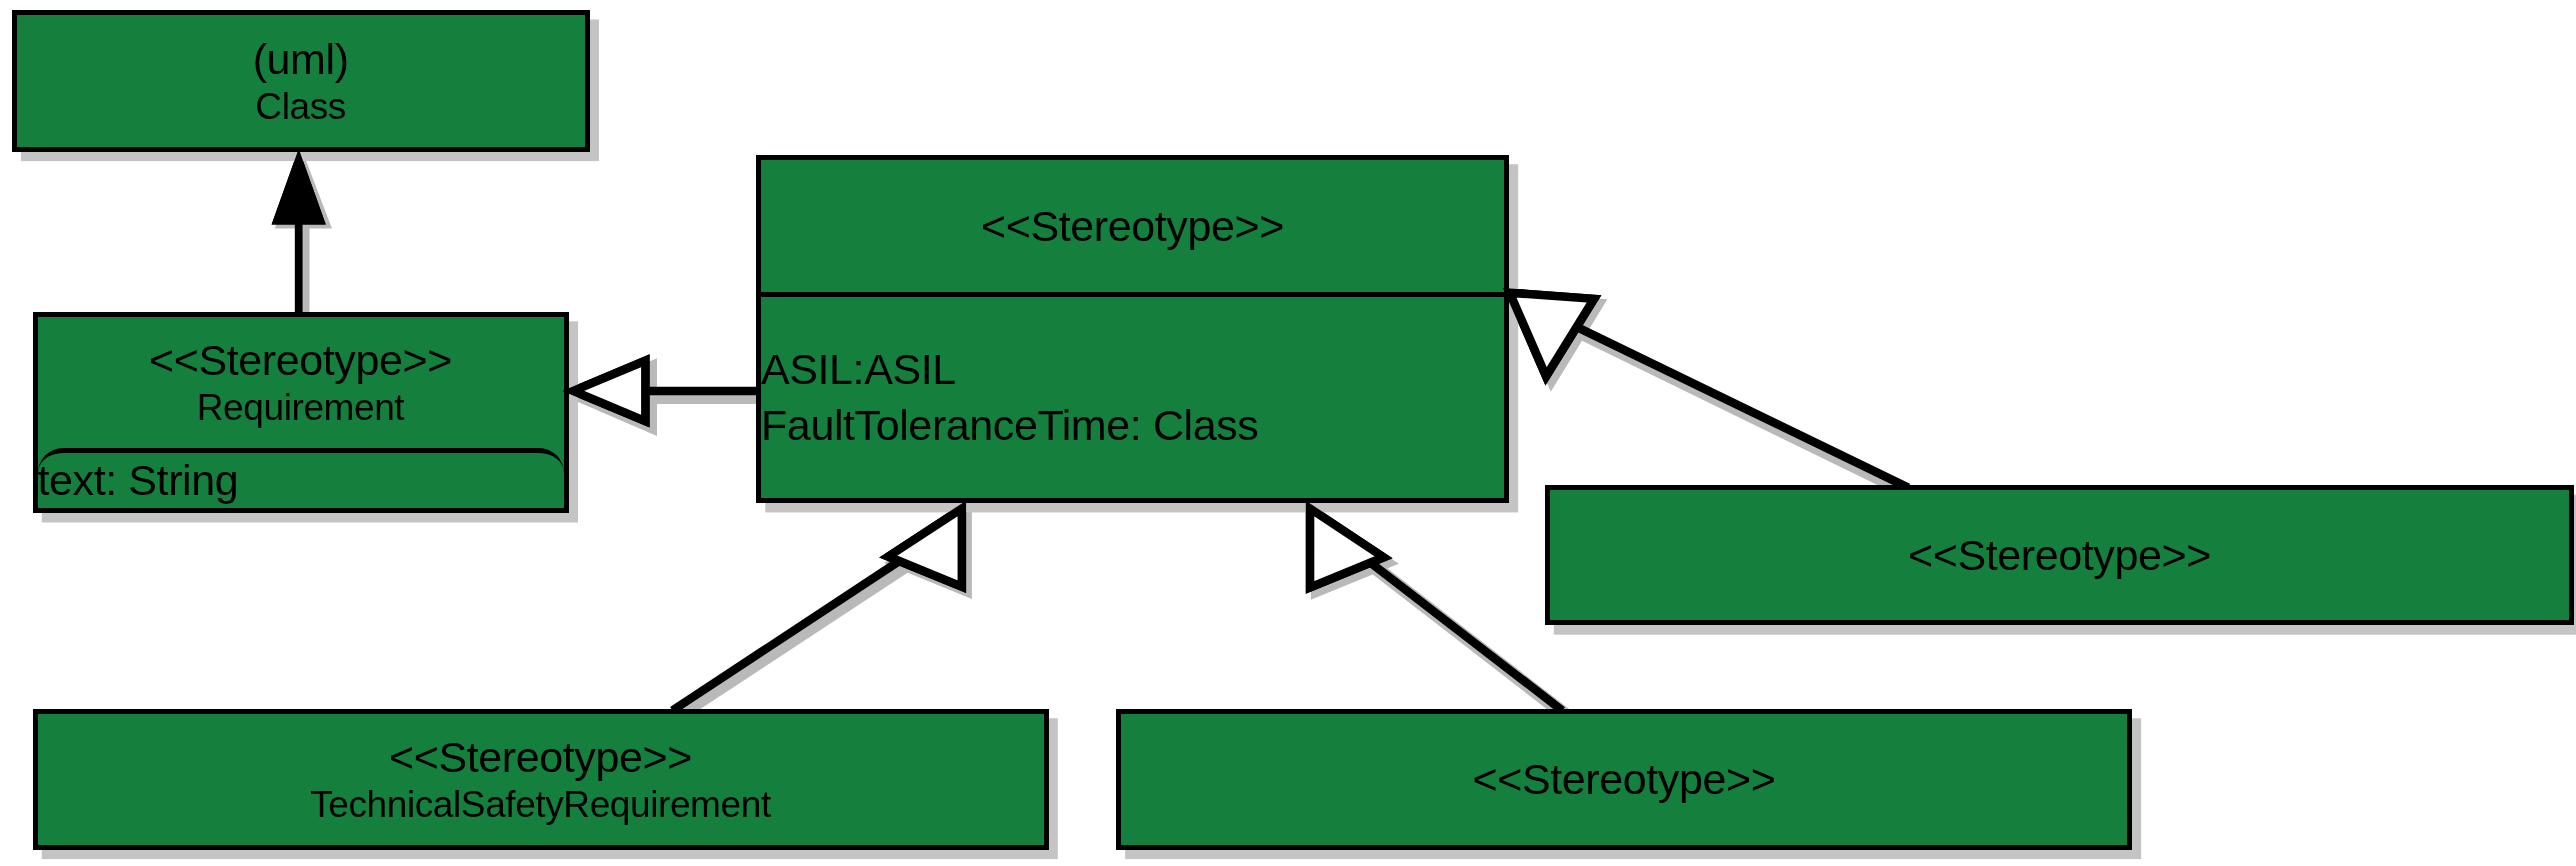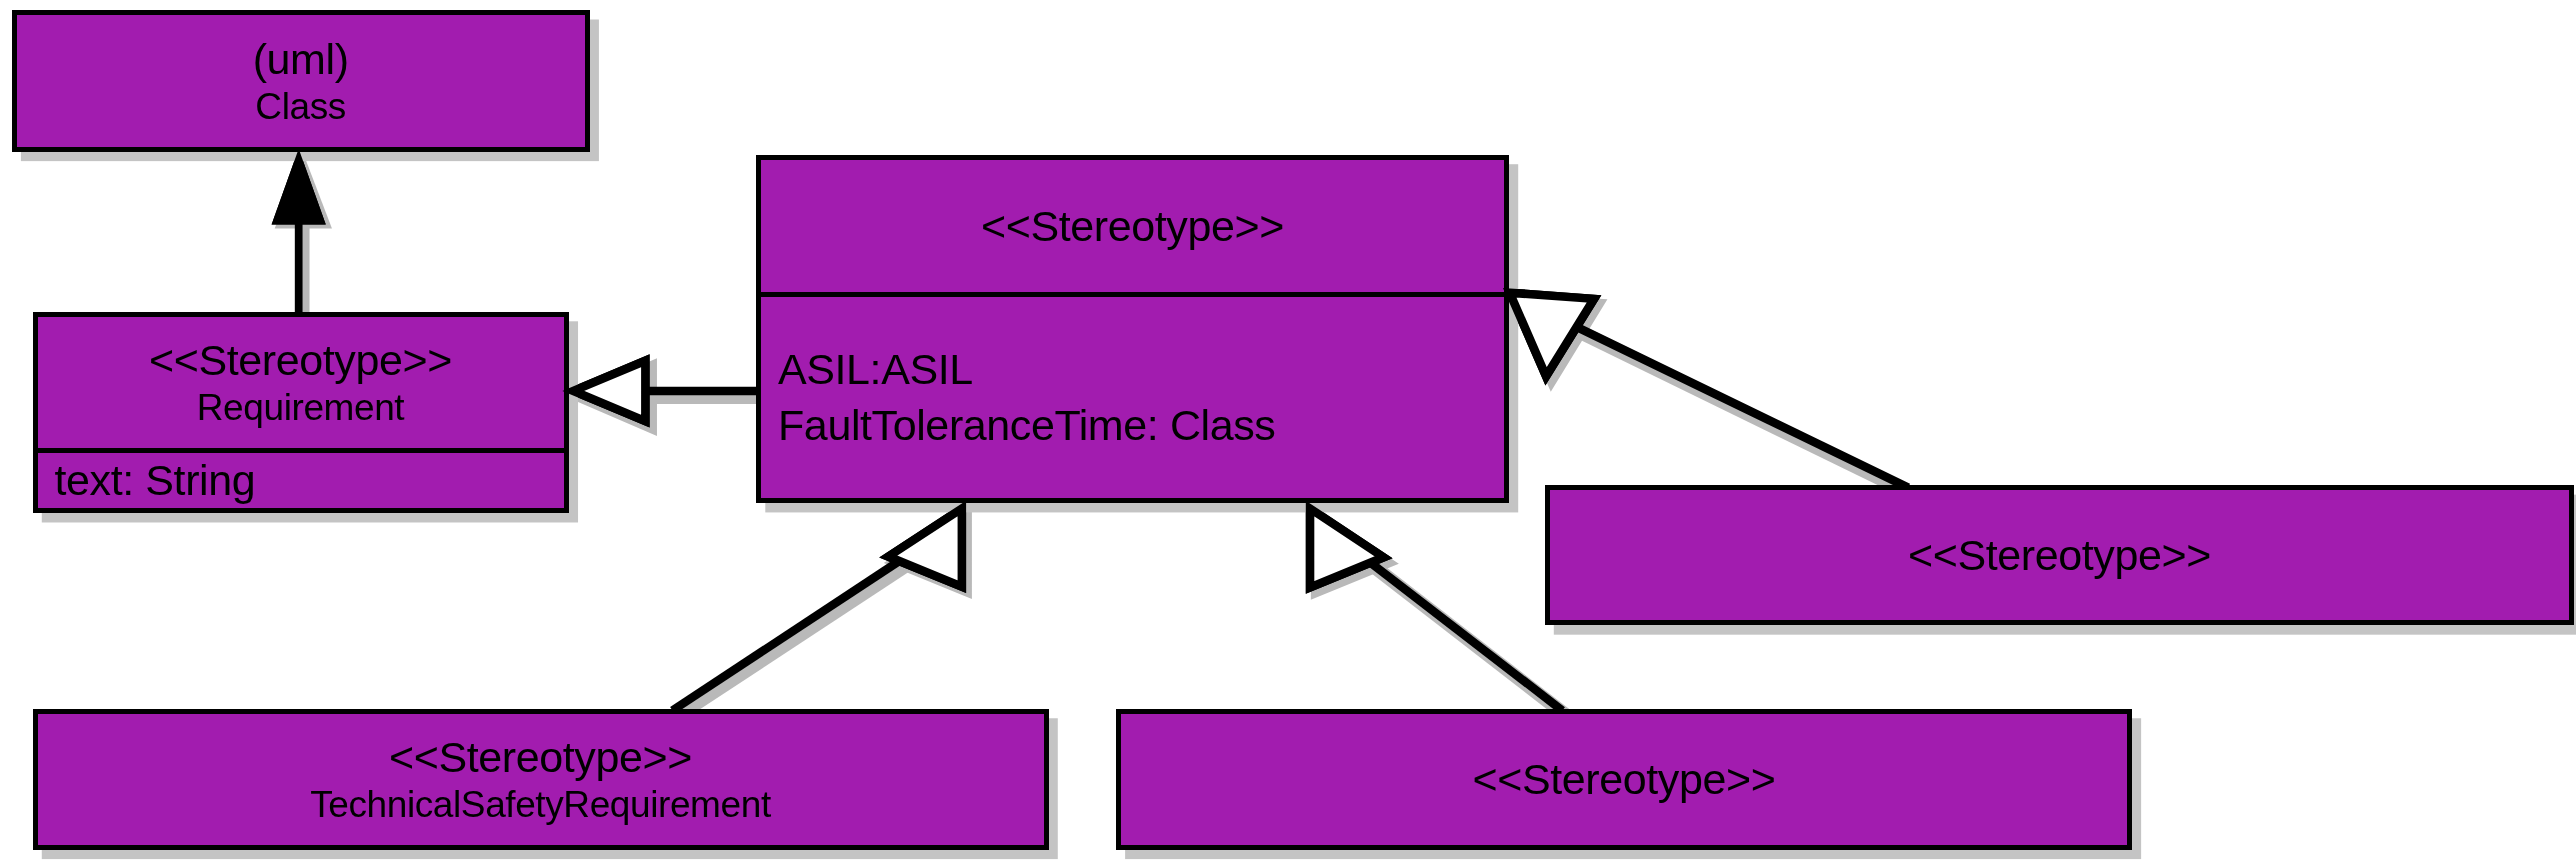--- a/index.html
+++ b/index.html
@@ -12,42 +12,41 @@
     width: 2576px;
     height: 867px;
     background: #ffffff;
     overflow: hidden;
     font-family: "Liberation Sans", sans-serif;
     color: #000000;
   }
   .uml-box {
     position: absolute;
     box-sizing: border-box;
-    background: #a21caf;
+    background: #15803d;
     border: 5.4px solid #000000;
     display: flex;
     flex-direction: column;
     z-index: 5;
   }
   .compartment {
     box-sizing: border-box;
     display: flex;
     flex-direction: column;
     justify-content: center;
     overflow: hidden;
   }
   .compartment.name-comp {
     align-items: center;
     text-align: center;
   }
   .compartment.attr-comp {
     align-items: flex-start;
     text-align: right;
     border-top: 5.4px solid #000000;
-    padding-left: 17px;
   }
   .stereo-line {
     font-size: 43px;
     font-weight: normal;
     line-height: 1.18;
     letter-spacing: -0.4px;
     white-space: nowrap;
   }
   .name-line {
     font-size: 37px;
@@ -135,21 +134,21 @@
       <div class="stereo-line">(uml)</div>
       <div class="name-line">Class</div>
     </div>
   </div>
 
   <div class="uml-box" style="left:32.5px; top:312px; width:536px; height:201px;">
     <div class="compartment name-comp" style="height:134px;">
       <div class="stereo-line">&lt;&lt;Stereotype&gt;&gt;</div>
       <div class="name-line">Requirement</div>
     </div>
-    <div class="compartment attr-comp" style="flex:1 1 auto;">
+    <div class="compartment attr-comp" style="flex:1 1 auto;border-radius:25px;">
       <div class="attr-line">text: String</div>
     </div>
   </div>
 
   <div class="uml-box" style="left:756px; top:155px; width:753px; height:348px;">
     <div class="compartment name-comp" style="height:132px;">
       <div class="stereo-line">&lt;&lt;Stereotype&gt;&gt;</div>
     </div>
     <div class="compartment attr-comp" style="flex:1 1 auto;">
       <div class="attr-line">ASIL:ASIL</div>

